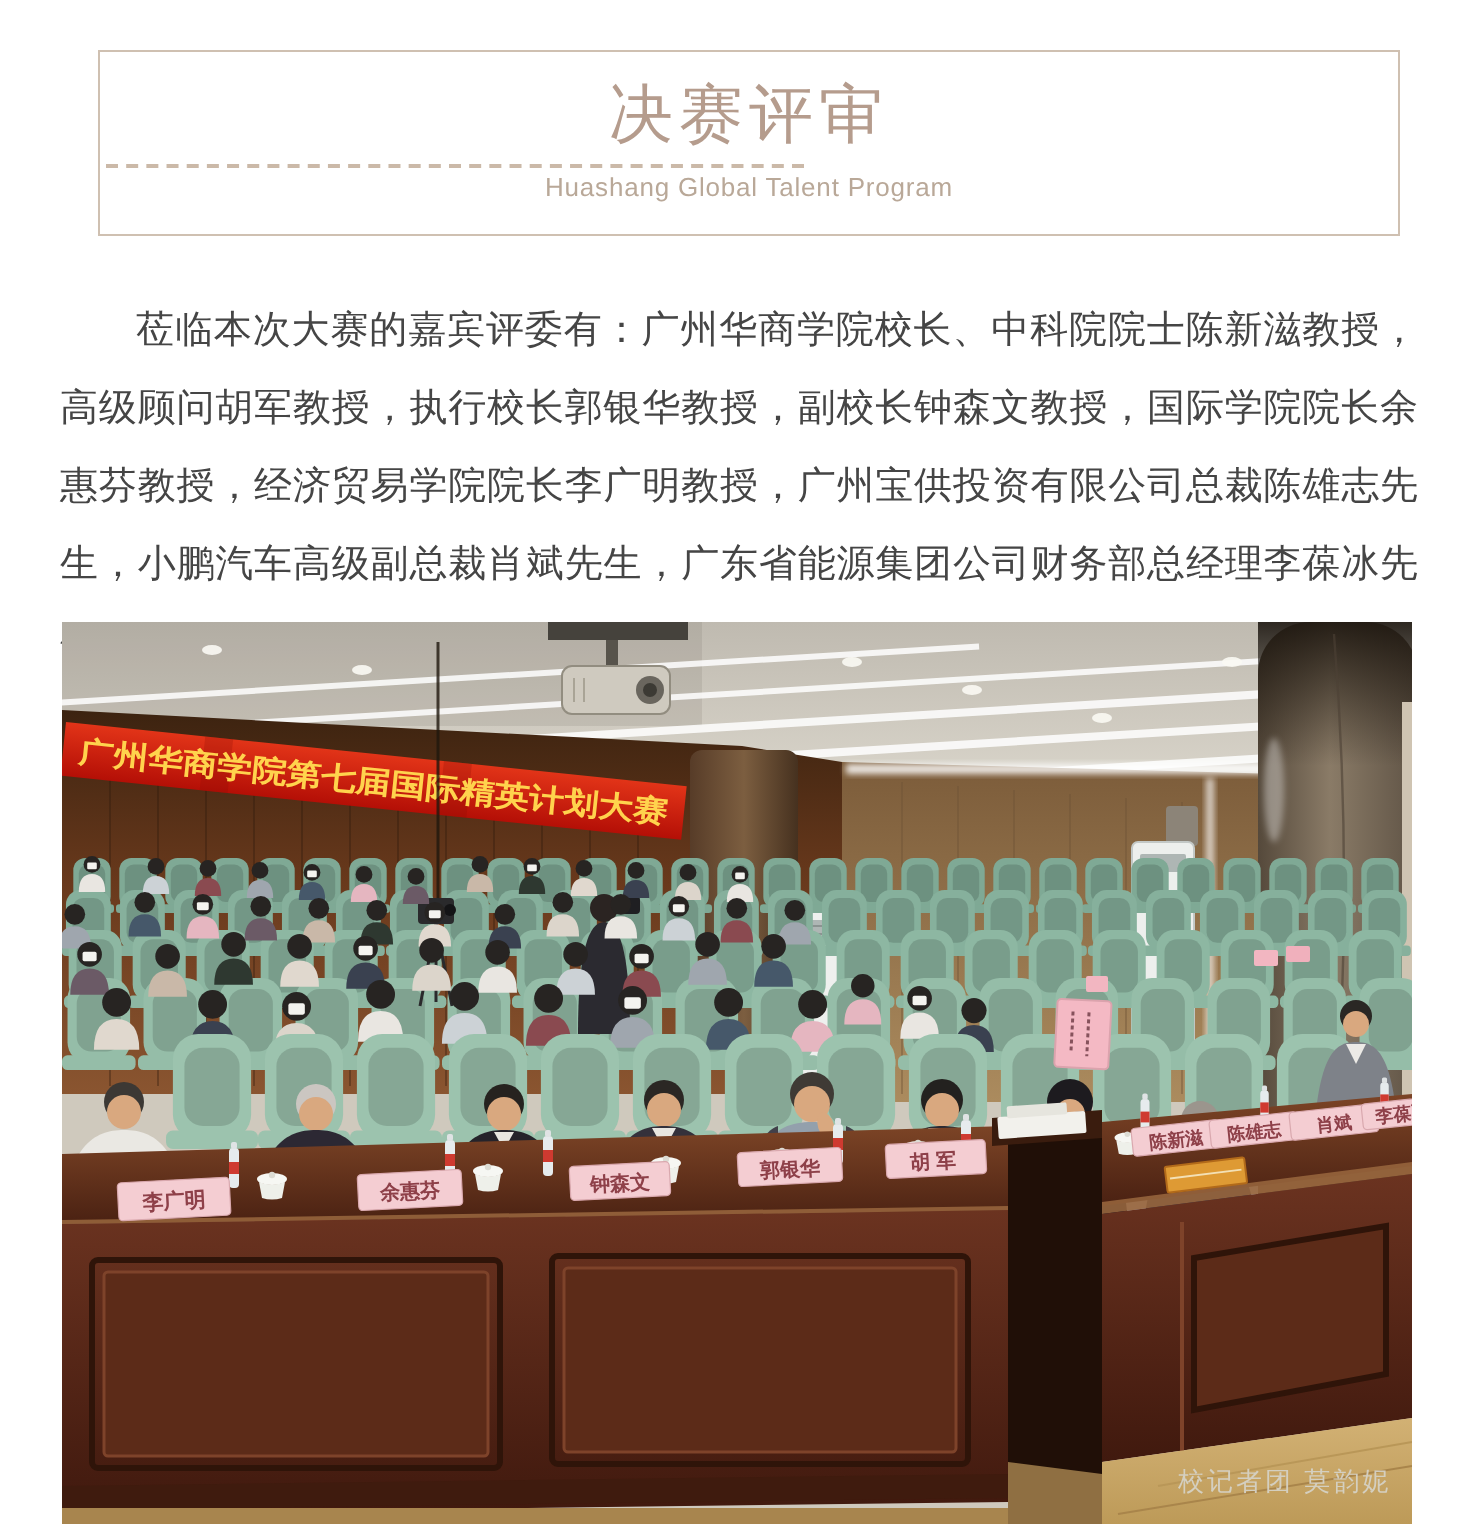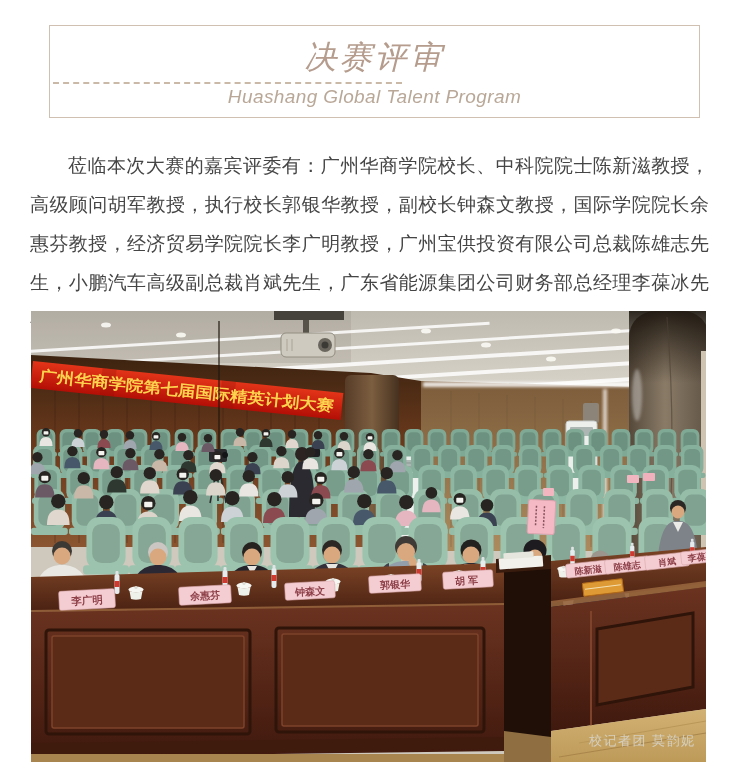--- a/index.html
+++ b/index.html
@@ -1,21 +1,21 @@
 <!DOCTYPE html>
 <html><head>
 <meta charset="utf-8">
 <style>
   html,body{margin:0;padding:0;background:#fff;}
   body{width:738px;height:768px;overflow:hidden;font-family:"Liberation Sans",sans-serif;}
   .page{position:relative;width:738px;height:768px;background:#fff;}
-  .hdr{position:absolute;left:49px;top:25px;width:651px;height:93px;border:1px solid #cfc0b1;box-sizing:border-box;text-align:center;font-style:italic;}
+  .hdr{position:absolute;left:49px;top:25px;width:651px;height:93px;border:1px solid #cfc0b1;box-sizing:border-box;text-align:center;}
   .hdr-dash{position:absolute;left:3px;top:56px;width:349px;height:0;border-top:2px dashed #cbb9a8;}
   .title{margin:13px 0 0 0;font-size:32px;line-height:37px;letter-spacing:3px;color:#b59c8d;font-weight:400;}
-  .subtitle{margin-top:10px;font-size:19px;color:#b9a898;letter-spacing:.4px;}
+  .subtitle{margin-top:10px;font-size:13px;color:#b9a898;letter-spacing:.4px;}
   .para{position:absolute;left:30px;top:146px;width:679px;font-size:19px;line-height:39px;color:#454545;text-align:justify;text-indent:2em;}
   .photo{position:absolute;left:31px;top:311px;width:675px;height:451px;overflow:hidden;background:#cfc9bd;}
   .photo svg{display:block;}
 </style>
 </head>
 <body>
 
 <div class="page">
 
   <div class="hdr">

